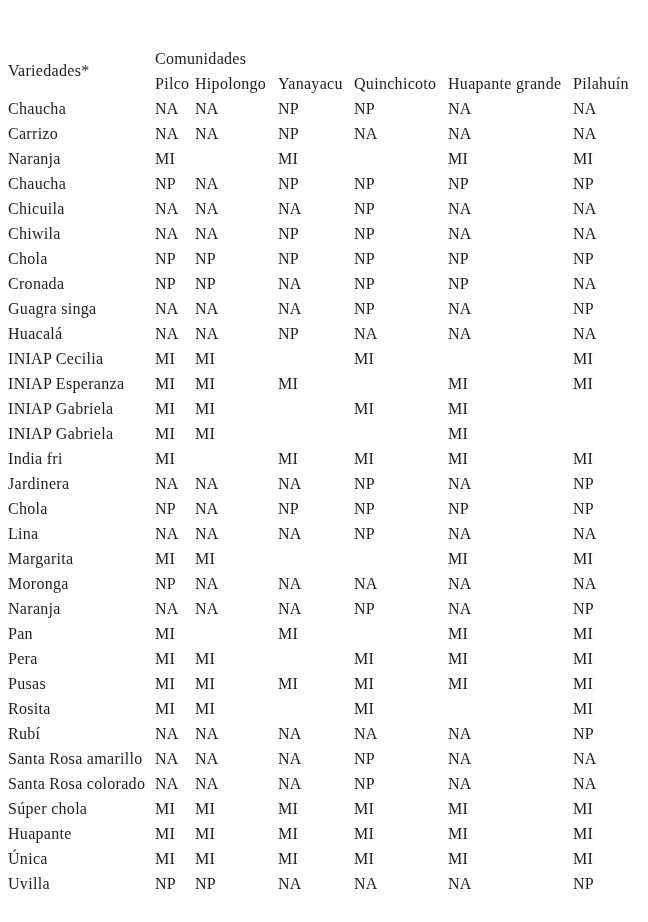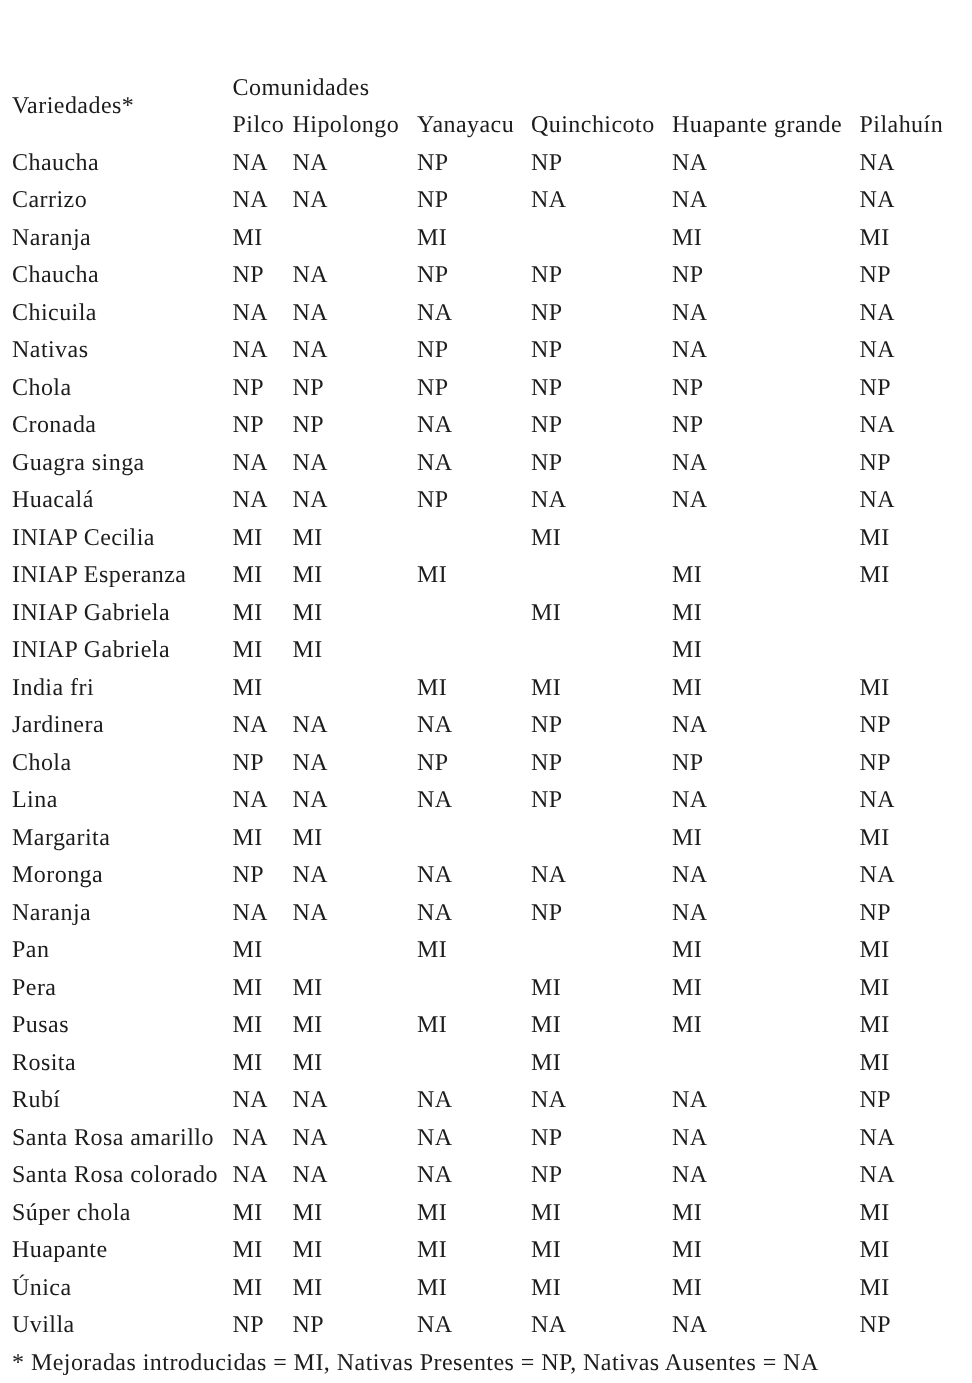--- a/index.html
+++ b/index.html
@@ -109,21 +109,21 @@
         <tr>
           <td>Chicuila</td>
           <td>NA</td>
           <td>NA</td>
           <td>NA</td>
           <td>NP</td>
           <td>NA</td>
           <td>NA</td>
         </tr>
         <tr>
-          <td>Nativas</td>
+          <td>Chiwila</td>
           <td>NA</td>
           <td>NA</td>
           <td>NP</td>
           <td>NP</td>
           <td>NA</td>
           <td>NA</td>
         </tr>
         <tr>
           <td>Chola</td>
           <td>NP</td>
@@ -353,14 +353,13 @@
           <td>Uvilla</td>
           <td>NP</td>
           <td>NP</td>
           <td>NA</td>
           <td>NA</td>
           <td>NA</td>
           <td>NP</td>
         </tr>
       </tbody>
   </table>
-  <div class="footnote">* Mejoradas introducidas = MI, Nativas Presentes = NP, Nativas Ausentes = NA</div>
 </div>
 
 </body></html>

